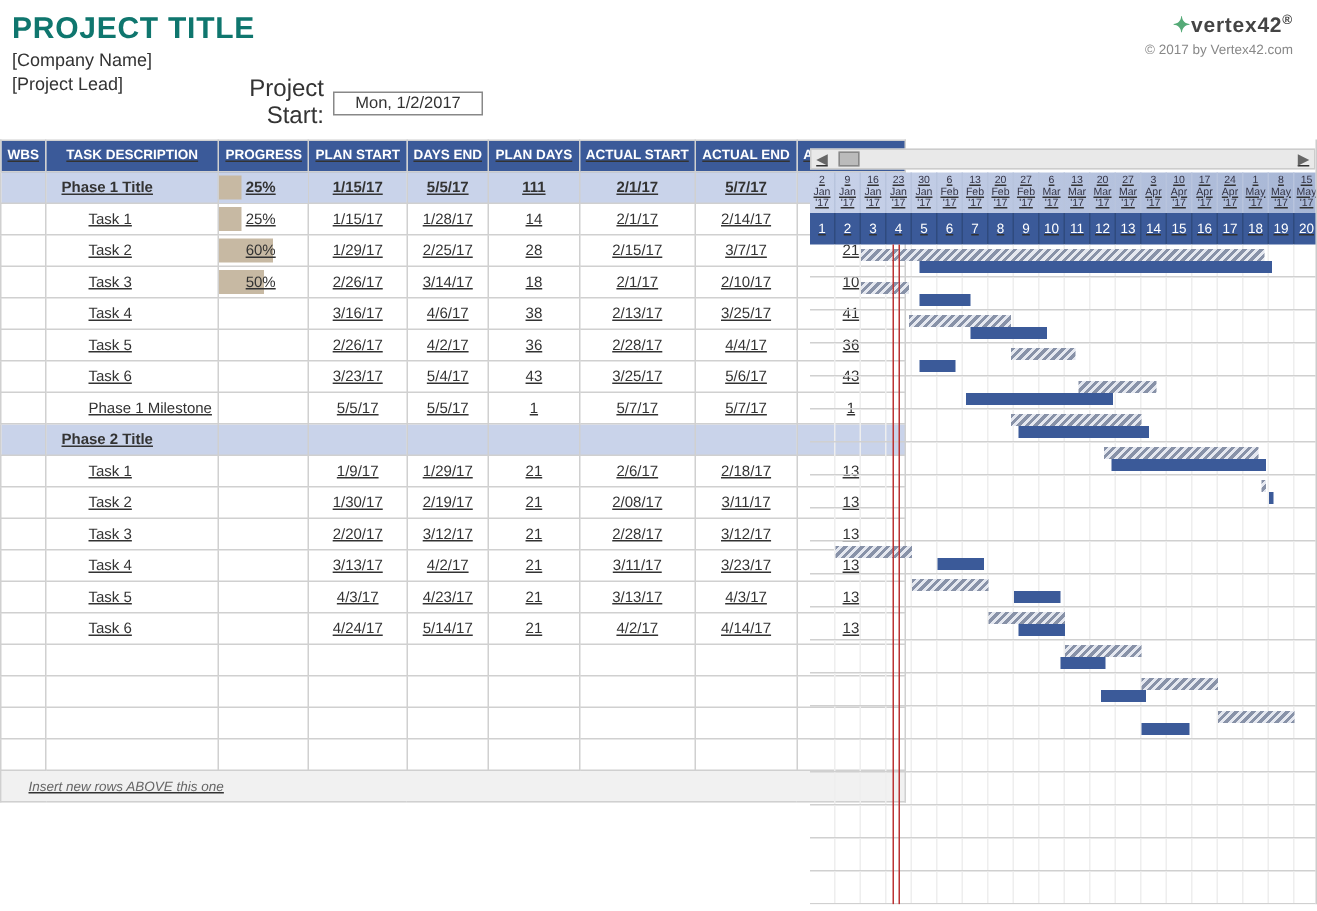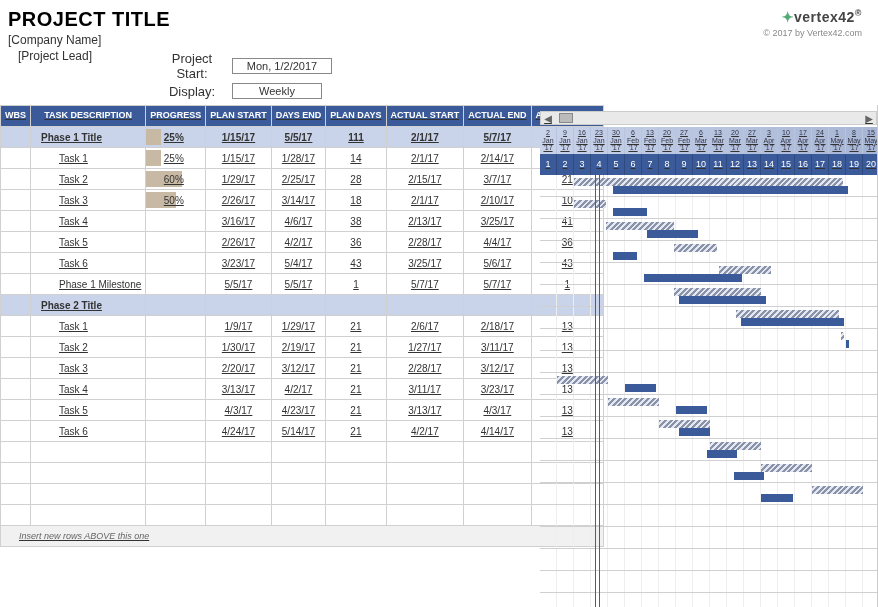--- a/index.html
+++ b/index.html
@@ -10,27 +10,27 @@
     background: #fff;
     width: 878px;
   }
   .page { width: 878px; }
   .header { display: flex; padding: 8px 8px 4px 8px; }
   .header-left { flex: 0 0 540px; }
   .header-right { flex: 1; text-align: right; padding-right: 8px; }
   .title {
     font-size: 20px;
     font-weight: bold;
-    color: #000000;
+    color: #0f766e;
     letter-spacing: .5px;
   }
   .sub { font-size: 12px; color: #333; margin-top: 2px; }
   .controls { margin-top: 4px; }
   .controls .row { display: flex; align-items: center; margin-bottom: 2px; }
-  .controls .lbl { width: 215px; text-align: center; padding-right: 6px; font-size: 13px; }
+  .controls .lbl { width: 215px; text-align: right; padding-right: 6px; font-size: 16px; }
   .controls .val {
     border: 1px solid #888;
     padding: 1px 6px;
     min-width: 90px;
     text-align: center;
     font-size: 11px;
     background: #fff;
   }
   .logo { font-size: 14px; font-weight: bold; color: #444; letter-spacing: .5px; }
   .logo .reg { font-size: 9px; vertical-align: super; }
@@ -176,30 +176,26 @@
 </style>
 </head>
 <body>
 
 <div class="page">
 
   <div class="header">
     <div class="header-left">
       <div class="title">PROJECT TITLE</div>
       <div class="sub">[Company Name]</div>
-      <div style="display:flex;margin-left:10px;">
+      <div style="display:flex;">
         <div class="sub" style="width:140px;">[Project Lead]</div>
         <div class="controls">
           <div class="row">
             <span class="lbl" style="width:74px;">Project Start:</span>
             <span class="val" style="min-width:100px;">Mon, 1/2/2017</span>
-          </div>
-          <div class="row">
-            <span class="lbl" style="width:74px;">Display:</span>
-            <span class="val">Weekly</span>
           </div>
         </div>
       </div>
     </div>
     <div class="header-right">
       <div class="logo">
         <span style="color:#5a7;">✦</span><span>vertex42</span><span class="reg">®</span>
       </div>
       <div class="copyright">© 2017 by Vertex42.com</div>
     </div>
@@ -356,21 +352,21 @@
               <td>2/18/17</td>
               <td>13</td>
             </tr>
             <tr class="">
               <td class="wbs"></td>
               <td class="task indent">Task 2</td>
               <td></td>
               <td>1/30/17</td>
               <td>2/19/17</td>
               <td>21</td>
-              <td>1/27/17</td>
+              <td>2/08/17</td>
               <td>3/11/17</td>
               <td>13</td>
             </tr>
             <tr class="">
               <td class="wbs"></td>
               <td class="task indent">Task 3</td>
               <td></td>
               <td>2/20/17</td>
               <td>3/12/17</td>
               <td>21</td>

